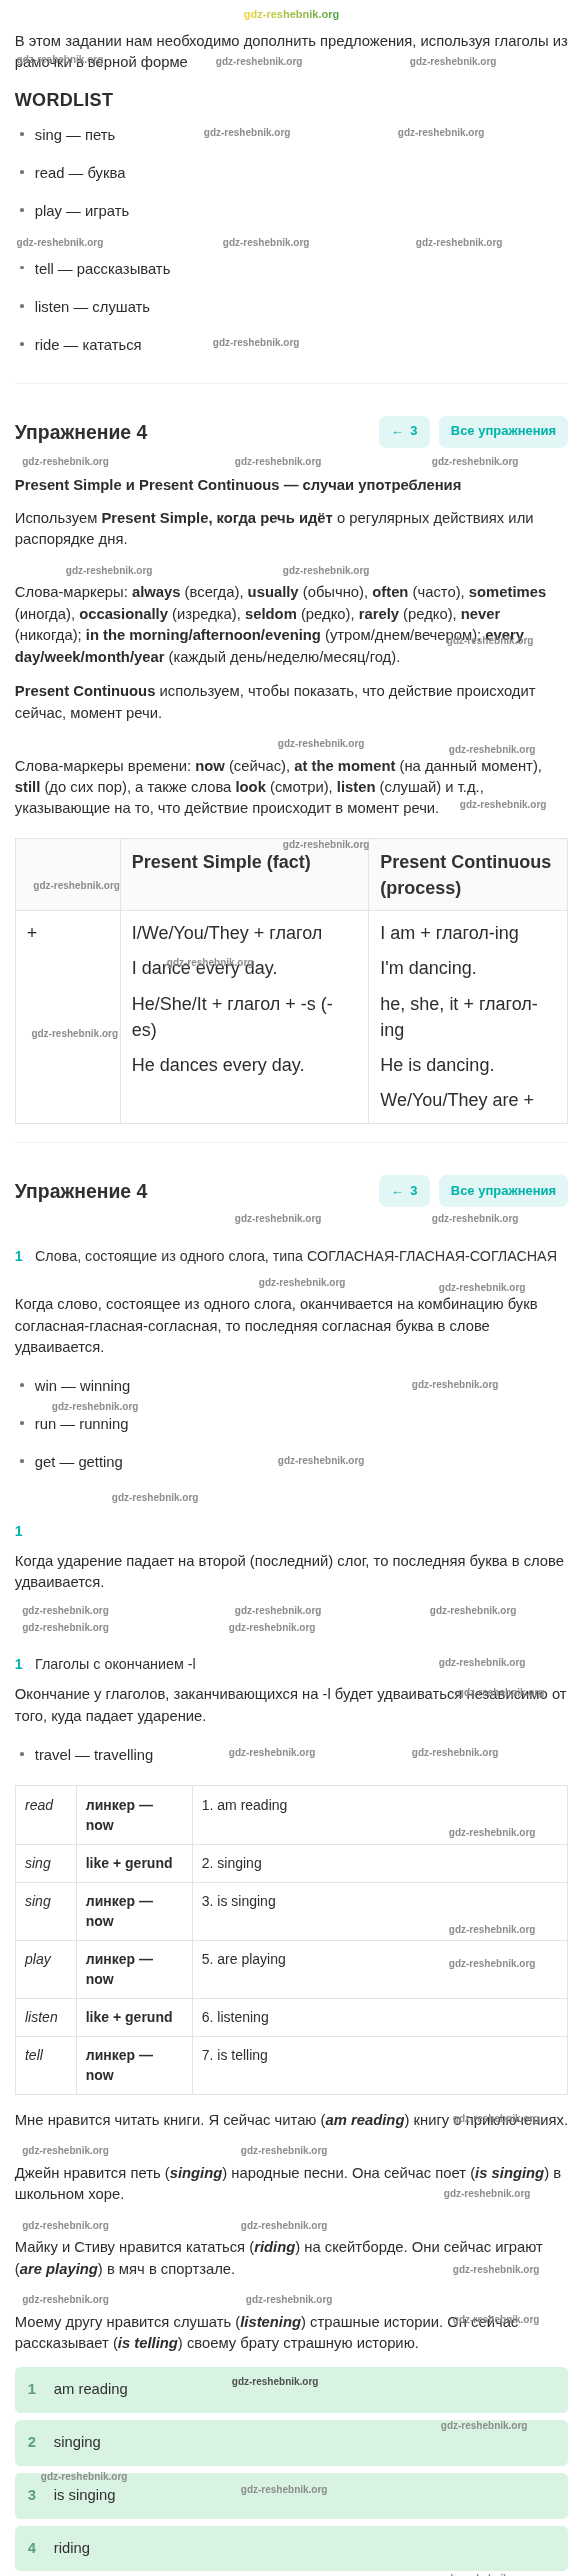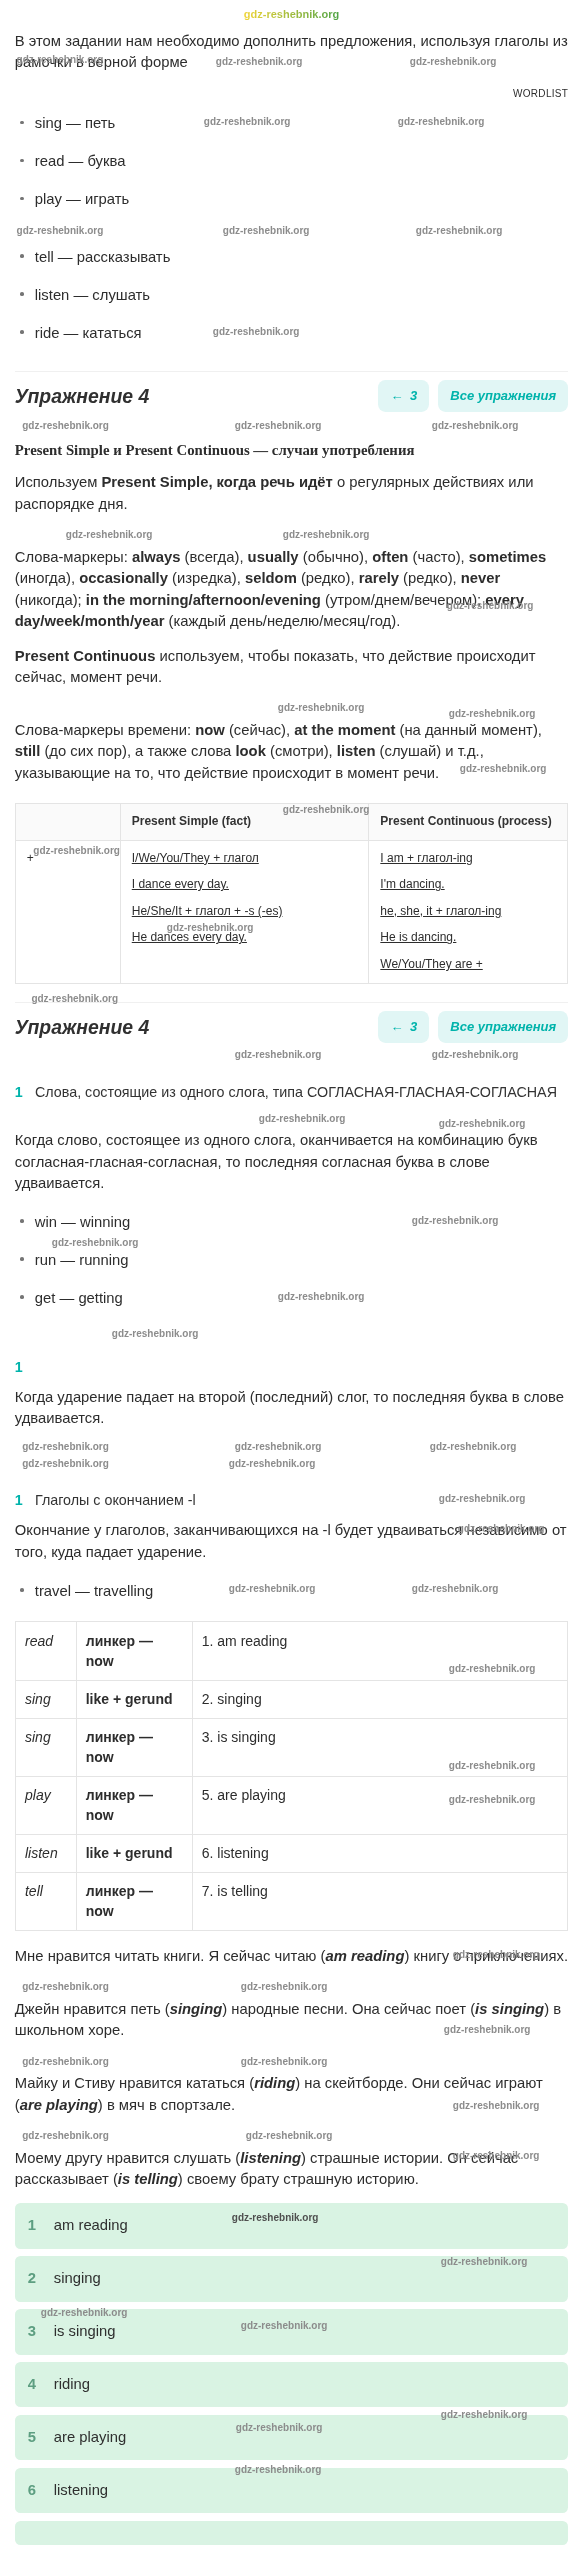--- a/index.html
+++ b/index.html
@@ -7,36 +7,36 @@
   body { width:583px; font-family:"Liberation Sans", sans-serif; font-size:14.8px; line-height:1.45; color:#2d2d2d; }
   .page { position:relative; width:583px; min-height:2576px; padding:7.4px 14.8px 22px; }
   .rel { position:relative; }
   .wm { position:absolute; font-size:10px; font-weight:700; color:#8c8c8c; white-space:nowrap; z-index:5; pointer-events:none; }
   .wm-dark { color:#4f4f4f; }
   .wm-row { position:relative; height:18.5px; }
   .rainbow { text-align:center; font-size:11px; font-weight:700; margin:0 0 7.4px;
              background:linear-gradient(90deg,#e53935,#fb8c00,#fdd835,#43a047,#1e88e5,#8e24aa);
              -webkit-background-clip:text; background-clip:text; color:transparent; }
   p.body { margin:0 0 13px; }
-  .wordlist-title { font-weight:400; font-size:10px; letter-spacing:0.3px; margin:11px 0 3.7px;text-align:right; }
+  .wordlist-title { font-weight:700; font-size:18px; letter-spacing:0.3px; margin:11px 0 3.7px; }
   ul.plain { list-style:none; margin:0 0 5.5px; padding:0; }
   ul.plain li { position:relative; padding:8.3px 0 8.3px 20px; }
   ul.plain li::before { content:""; position:absolute; left:5.5px; top:15.7px; width:3.7px; height:3.7px; border-radius:50%; background:#757575; }
   ul.plain li.pad-top { padding-top:28px; }
   ul.plain li.pad-top::before { top:35px; }
-  .ex-header { display:flex; align-items:center; justify-content:space-between; margin:18.5px 0 5.5px; padding-top:8px; border-top:0.9px solid #f0f0f0;font-style:italic; }
+  .ex-header { display:flex; align-items:center; justify-content:space-between; margin:18.5px 0 5.5px; padding-top:32px; border-top:0.9px solid #f0f0f0; }
   .ex-title { font-size:19.4px; font-weight:700; color:#303030; }
   .pills { display:flex; gap:9.2px; }
   .pill { display:flex; align-items:center; gap:6.5px; background:#e1f6f5; color:#00b3ab; font-size:13px; font-weight:600; padding:6.5px 12px; border-radius:7.4px; cursor:pointer; }
-  .theory-heading { font-weight:700; margin:3.7px 0 11px;font-family:Liberation Serif, serif; }
-  table.grammar { border-collapse:collapse; width:100%; margin:18.5px 0 5.5px; font-size:12px; }
+  .theory-heading { font-weight:700; margin:3.7px 0 11px; }
+  table.grammar { border-collapse:collapse; width:100%; margin:18.5px 0 5.5px; font-size:18px; }
   table.grammar th, table.grammar td { border:0.9px solid #e4e4e4; padding:9.2px 11px; vertical-align:top; text-align:left; }
   table.grammar th { background:#fafafa; font-weight:700; color:#333; }
   table.grammar .c1 { width:19%; } table.grammar .c2 { width:45%; } table.grammar .c3 { width:36%; }
-  .cell-line { margin-bottom:9.2px;text-decoration:underline; } .cell-line:last-child { margin-bottom:0; }
+  .cell-line { margin-bottom:9.2px; } .cell-line:last-child { margin-bottom:0; }
   .rule-title { display:flex; gap:11px; margin:14.8px 0 9.2px; font-size:14.3px; color:#333; }
   .rule-num { color:#00b3ab; font-weight:700; min-width:9.2px; }
   p.rule-text { margin:0 0 9.2px; }
   table.verbs { border-collapse:collapse; width:100%; margin:11px 0 14.8px; font-size:14px; }
   table.verbs td { border:0.9px solid #e4e4e4; padding:8.3px 9.2px; vertical-align:top; }
   table.verbs td:nth-child(1) { width:11%;font-style:italic; }
   table.verbs td:nth-child(2) { width:21%;font-weight:bold; }
   .answers { margin-top:13px; position:relative; }
   .answer-row { display:flex; align-items:center; gap:13px; background:#d9f3e3; border-radius:5.5px; padding:12px 13px; margin-bottom:7.4px; font-size:14.8px; }
   .answer-num { color:#5d9e81; font-weight:600; min-width:13px; }

